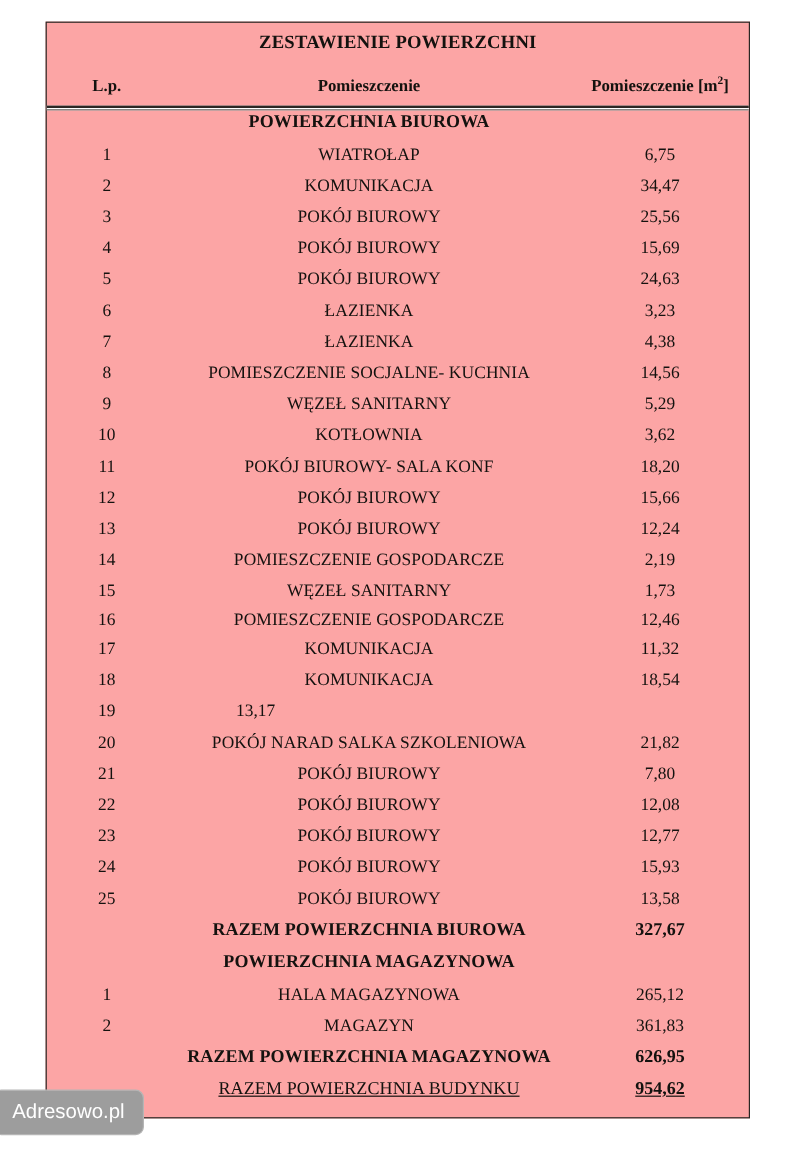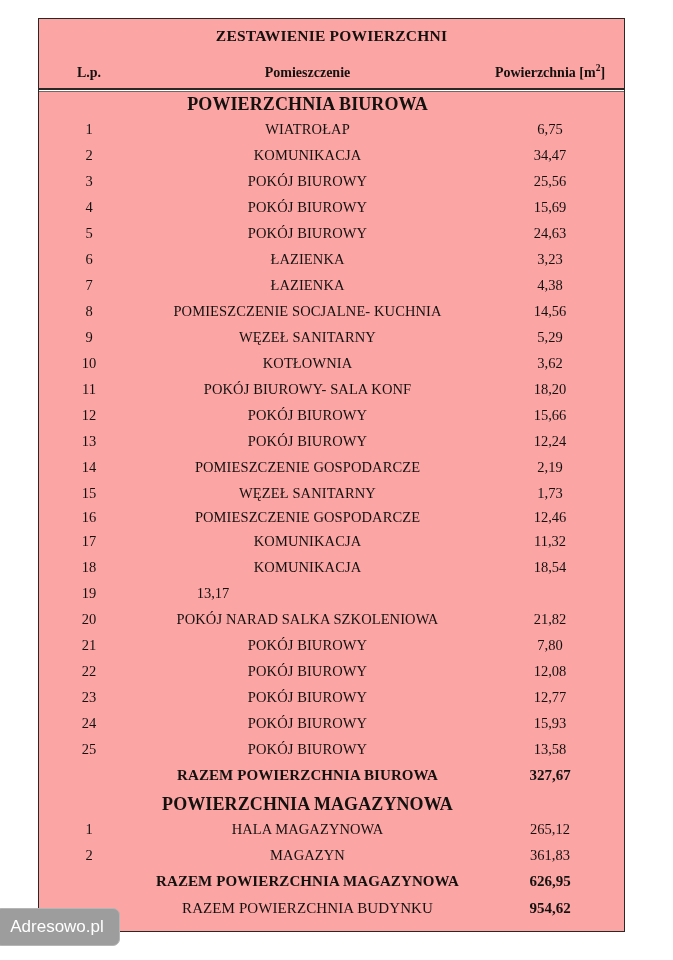--- a/index.html
+++ b/index.html
@@ -69,27 +69,27 @@
     height: 26px;
     font-size: 14.5px;
   }
   .row .c-lp   { width: 100px; text-align: center; }
   .row .c-name { flex: 1;      text-align: center; letter-spacing: .1px; }
   .row .c-val  { width: 148px; text-align: center; }
 
   .row.tight { height: 24px; }
 
   
-  .row.section { font-weight: bold; font-size: 18px; height: 27px; }
+  .row.section { font-weight: bold; font-size: 15px; height: 27px; }
   
   .row.total   { font-weight: bold; font-size: 15px; height: 27px; }
   
   .row.grand .c-name { font-weight: normal; }
   .row.grand .c-val  { font-weight: bold; }
-  .row.grand { font-size: 15px; height: 27px; }
+  .row.grand { font-size: 15px; height: 27px; text-decoration: underline; }
 
   
   #watermark {
     position: absolute;
     left: -6px;
     top: 908px;
     width: 126px;
     height: 38px;
     background: #9d9d9d;
     border: 1px solid #b5b5b5;
@@ -107,21 +107,21 @@
 <body>
 
 <div id="area-table">
 
   <div class="head-block">
     <div class="doc-title">ZESTAWIENIE POWIERZCHNI</div>
 
     <div class="col-head">
       <div class="c-lp">L.p.</div>
       <div class="c-name">Pomieszczenie</div>
-      <div class="c-val"><span>Powierzchnia [m</span><span class="sup">2</span><span>]</span></div>
+      <div class="c-val"><span>Pomieszczenie [m</span><span class="sup">2</span><span>]</span></div>
     </div>
   </div>
 
   <div class="rule-double"></div>
 
   <div class="rows" id="rows-container">
       <div class="row section">
         <div class="c-lp"></div>
         <div class="c-name">POWIERZCHNIA BIUROWA</div>
         <div class="c-val"></div>

